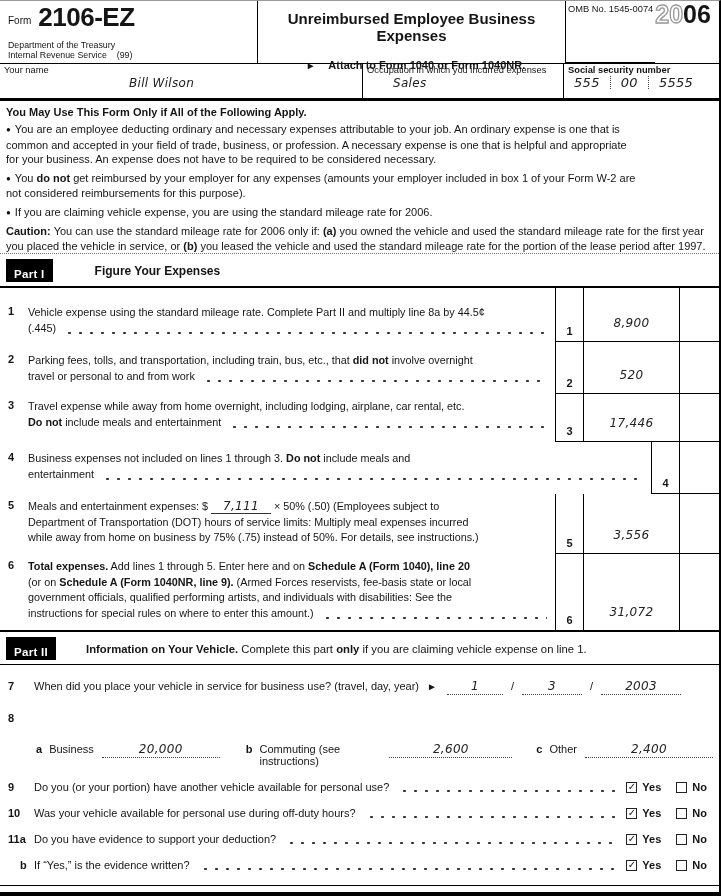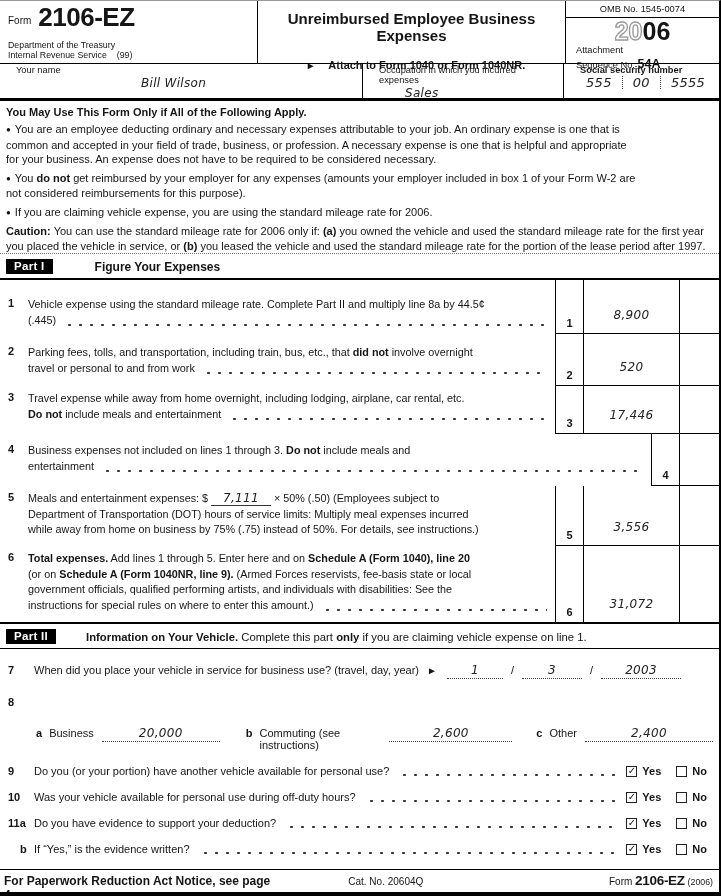--- a/index.html
+++ b/index.html
@@ -16,49 +16,49 @@
   .hdr{display:flex;height:62px;border-bottom:1.5px solid #000}
   .hdr-left{width:258px;box-sizing:border-box;border-right:1.5px solid #000;padding:5px 4px 2px 8px;display:flex;flex-direction:column;justify-content:space-between}
   .formline{display:flex;align-items:flex-end;gap:7px}
   .form-word{font-size:10px;padding-bottom:3px}
   .form-num{font-size:26px;font-weight:bold;letter-spacing:-.5px;line-height:.9}
   .dept{font-size:8.8px;line-height:1.2}
   .dept .code{margin-left:10px}
   .hdr-center{flex:1;text-align:center;padding-top:9px}
   .title{font-size:15px;font-weight:bold}
   .attach{font-size:11px;font-weight:bold;margin-top:15px}
-  .hdr-right{width:154px;box-sizing:border-box;border-left:1.5px solid #000;display:flex;flex-direction:column}
+  .hdr-right{width:154px;box-sizing:border-box;border-left:1.5px solid #000;display:flex;}
   .omb{font-size:9.3px;text-align:center;padding:3px 2px;border-bottom:1px solid #000;white-space:nowrap}
   .year{text-align:center;font-size:25px;font-weight:bold;line-height:1;margin-top:1px}
   .yr-outline{color:#fff;-webkit-text-stroke:1.3px #999;text-shadow:0 0 1px #aaa}
   .attseq{font-size:9.3px;line-height:1.25;padding:1px 2px 2px 10px;white-space:nowrap}
   .seqno{font-size:12.5px;font-weight:bold}
   
   .idrow{display:flex;height:34px;border-bottom:3px solid #000}
-  .idcell{box-sizing:border-box;padding:1px 16px;overflow:hidden}
+  .idcell{box-sizing:border-box;padding:1px 4px;overflow:hidden}
   .idlabel{font-size:9.3px}
   .idlabel.b{font-weight:bold}
   .idname{flex:1}
   .idocc{width:201px;border-left:1px solid #000}
   .idssn{width:156px;border-left:1.5px solid #000}
   .idval{margin-top:1px}
   .idname .idval{padding-left:125px}
   .idocc .idval{padding-left:26px}
   .ssnval{display:flex;align-items:center;padding-left:6px;font-size:13px}
   .ssndiv{display:inline-block;width:0;height:13px;border-left:1.5px dotted #444;margin:0 10px}
   
   .elig{padding:4px 8px 3px 6px;border-bottom:1.5px dotted #777;height:153px;box-sizing:border-box}
   .elig-h{font-size:11px;font-weight:bold;margin:1px 0 4px}
   .vline{white-space:nowrap;overflow:hidden;line-height:14.5px}
   .bullet-block{margin-bottom:4px}
   .bgl{font-size:8px;vertical-align:1px;margin-right:4px}
   .caution{margin-top:2px}
   
   .parthead{display:flex;align-items:center;padding:5px 0 4px;border-bottom:2px solid #000}
-  .partbox{background:#000;color:#fff;font-weight:bold;font-size:11.5px;padding:1px 8px 2px;margin-left:6px;letter-spacing:.3px}
+  .partbox{background:#000;color:#fff;font-weight:bold;font-size:11.5px;padding:9px 8px 2px;margin-left:6px;letter-spacing:.3px}
   .parttitle{font-weight:bold;font-size:12px;margin-left:42px}
   .parttitle2{font-size:11.3px;margin-left:30px}
   
   .trow{display:flex}
   .itemno{width:28px;box-sizing:border-box;padding-left:8px;font-weight:bold}
   .itemtext{flex:1;overflow:hidden;padding-right:4px;font-size:10.8px}
   .itemtext .vline{line-height:15.5px;display:flex}
   .leader{flex:1;height:12px;align-self:flex-end;margin:0 4px 1px 8px;
     background-image:radial-gradient(circle,#333 1.05px,transparent 1.5px);
     background-size:11px 4px;background-repeat:repeat-x;background-position:0 bottom}

